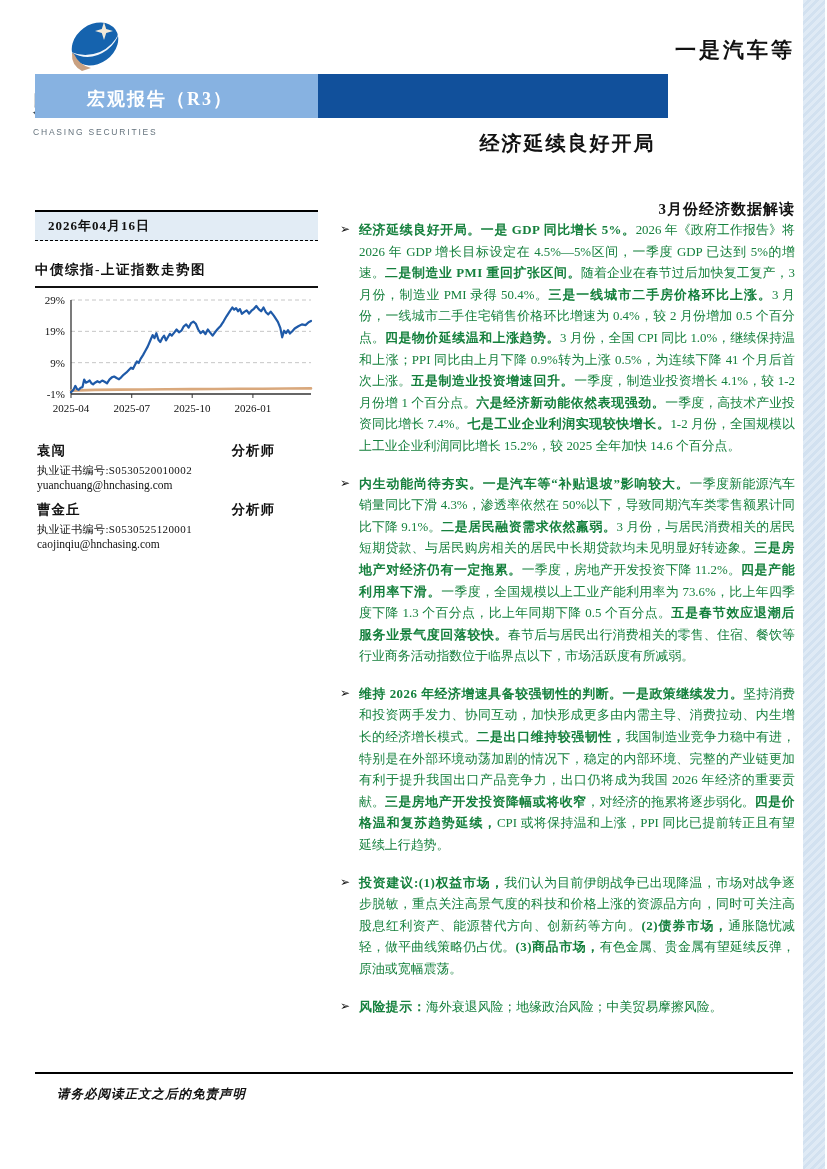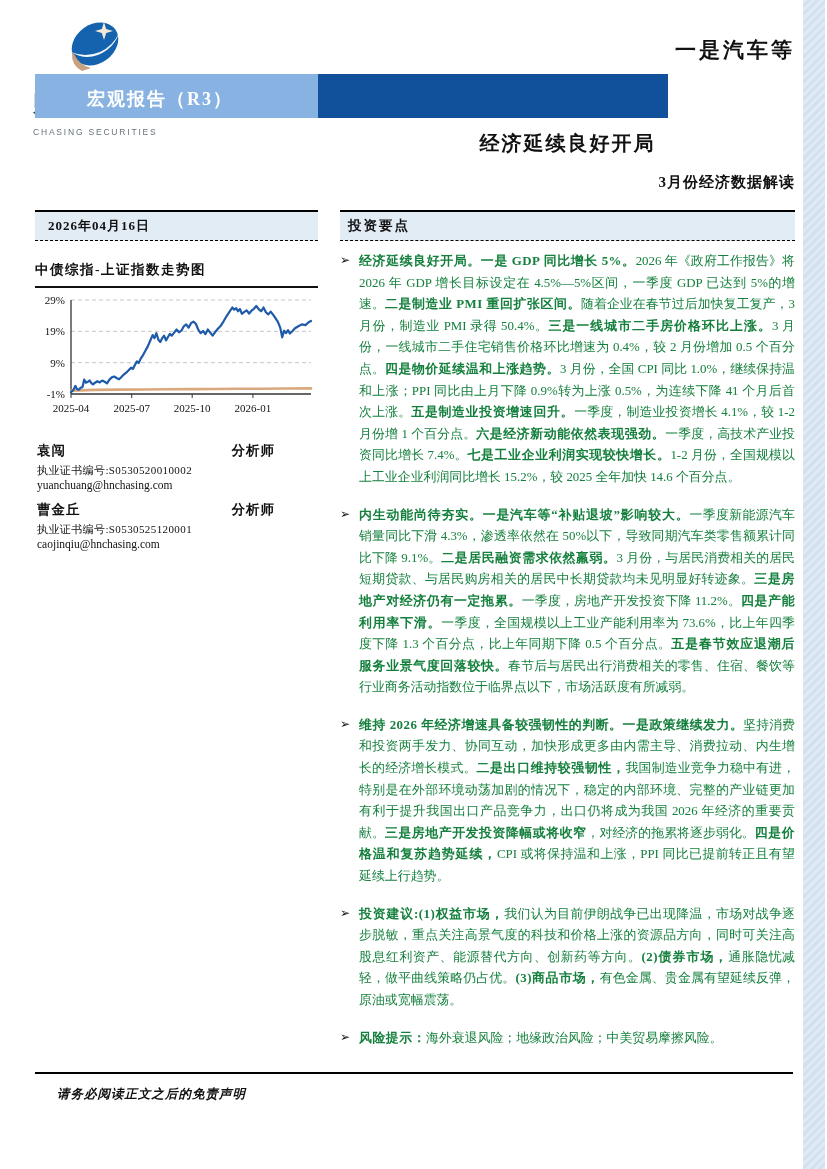--- a/index.html
+++ b/index.html
@@ -17,21 +17,21 @@
   .doc-type { position:absolute; top:36px; right:32px; font-size:21px; font-weight:bold; color:#111; letter-spacing:3px; }
 
   
   .banner { position:absolute; left:35px; top:74px; width:633px; height:44px; display:flex; }
   .banner-left { width:283px; height:100%; display:flex; align-items:center; }
   .banner-right { flex:1; height:100%; }
   .banner-label { color:#ffffff; font-weight:bold; font-size:18px; letter-spacing:2px; padding-left:52px; padding-top:6px; }
 
   
   .page-title { position:absolute; left:340px; top:130px; width:455px; text-align:center; font-size:20px; font-weight:bold; color:#111; letter-spacing:2px; }
-  .page-subtitle { position:absolute; left:340px; top:173px; width:455px; text-align:right; font-size:15px; font-weight:bold; color:#111; letter-spacing:1px; }
+  .page-subtitle { position:absolute; left:340px; top:200px; width:455px; text-align:right; font-size:15px; font-weight:bold; color:#111; letter-spacing:1px; }
 
   
   .left-col { position:absolute; left:35px; top:210px; width:283px; }
   .right-col { position:absolute; left:340px; top:210px; width:455px; }
 
   .section-strip { border-top:2.5px solid #000; border-bottom:1.5px dashed #000; background:#e2ecf5; font-weight:bold; color:#111; }
   .date-strip { font-size:13px; padding:5px 0 5px 13px; letter-spacing:1px; }
   .keypoint-strip { font-size:13.5px; padding:5px 0 5px 8px; letter-spacing:2px; }
 
   
@@ -136,21 +136,20 @@
           <span class="analyst-name">曹金丘</span>
           <span class="analyst-role">分析师</span>
         </div>
         <div class="analyst-cert">执业证书编号:S0530525120001</div>
         <div class="analyst-email">caojinqiu@hnchasing.com</div>
       </div>
     </div>
   </div>
 
   <div class="right-col">
-    <div class="section-strip keypoint-strip">投资要点</div>
     <div class="bullets">
         <div class="bullet">
           <span class="marker">➢</span>
           <p class="btext"><span class="b">经济延续良好开局。一是 GDP 同比增长 5%。</span><span>2026 年《政府工作报告》将 2026 年 GDP 增长目标设定在 4.5%—5%区间，一季度 GDP 已达到 5%的增速。</span><span class="b">二是制造业 PMI 重回扩张区间。</span><span>随着企业在春节过后加快复工复产，3 月份，制造业 PMI 录得 50.4%。</span><span class="b">三是一线城市二手房价格环比上涨。</span><span>3 月份，一线城市二手住宅销售价格环比增速为 0.4%，较 2 月份增加 0.5 个百分点。</span><span class="b">四是物价延续温和上涨趋势。</span><span>3 月份，全国 CPI 同比 1.0%，继续保持温和上涨；PPI 同比由上月下降 0.9%转为上涨 0.5%，为连续下降 41 个月后首次上涨。</span><span class="b">五是制造业投资增速回升。</span><span>一季度，制造业投资增长 4.1%，较 1-2 月份增 1 个百分点。</span><span class="b">六是经济新动能依然表现强劲。</span><span>一季度，高技术产业投资同比增长 7.4%。</span><span class="b">七是工业企业利润实现较快增长。</span><span>1-2 月份，全国规模以上工业企业利润同比增长 15.2%，较 2025 全年加快 14.6 个百分点。</span></p>
         </div>
         <div class="bullet">
           <span class="marker">➢</span>
           <p class="btext"><span class="b">内生动能尚待夯实。一是汽车等“补贴退坡”影响较大。</span><span>一季度新能源汽车销量同比下滑 4.3%，渗透率依然在 50%以下，导致同期汽车类零售额累计同比下降 9.1%。</span><span class="b">二是居民融资需求依然羸弱。</span><span>3 月份，与居民消费相关的居民短期贷款、与居民购房相关的居民中长期贷款均未见明显好转迹象。</span><span class="b">三是房地产对经济仍有一定拖累。</span><span>一季度，房地产开发投资下降 11.2%。</span><span class="b">四是产能利用率下滑。</span><span>一季度，全国规模以上工业产能利用率为 73.6%，比上年四季度下降 1.3 个百分点，比上年同期下降 0.5 个百分点。</span><span class="b">五是春节效应退潮后服务业景气度回落较快。</span><span>春节后与居民出行消费相关的零售、住宿、餐饮等行业商务活动指数位于临界点以下，市场活跃度有所减弱。</span></p>
         </div>
         <div class="bullet">

